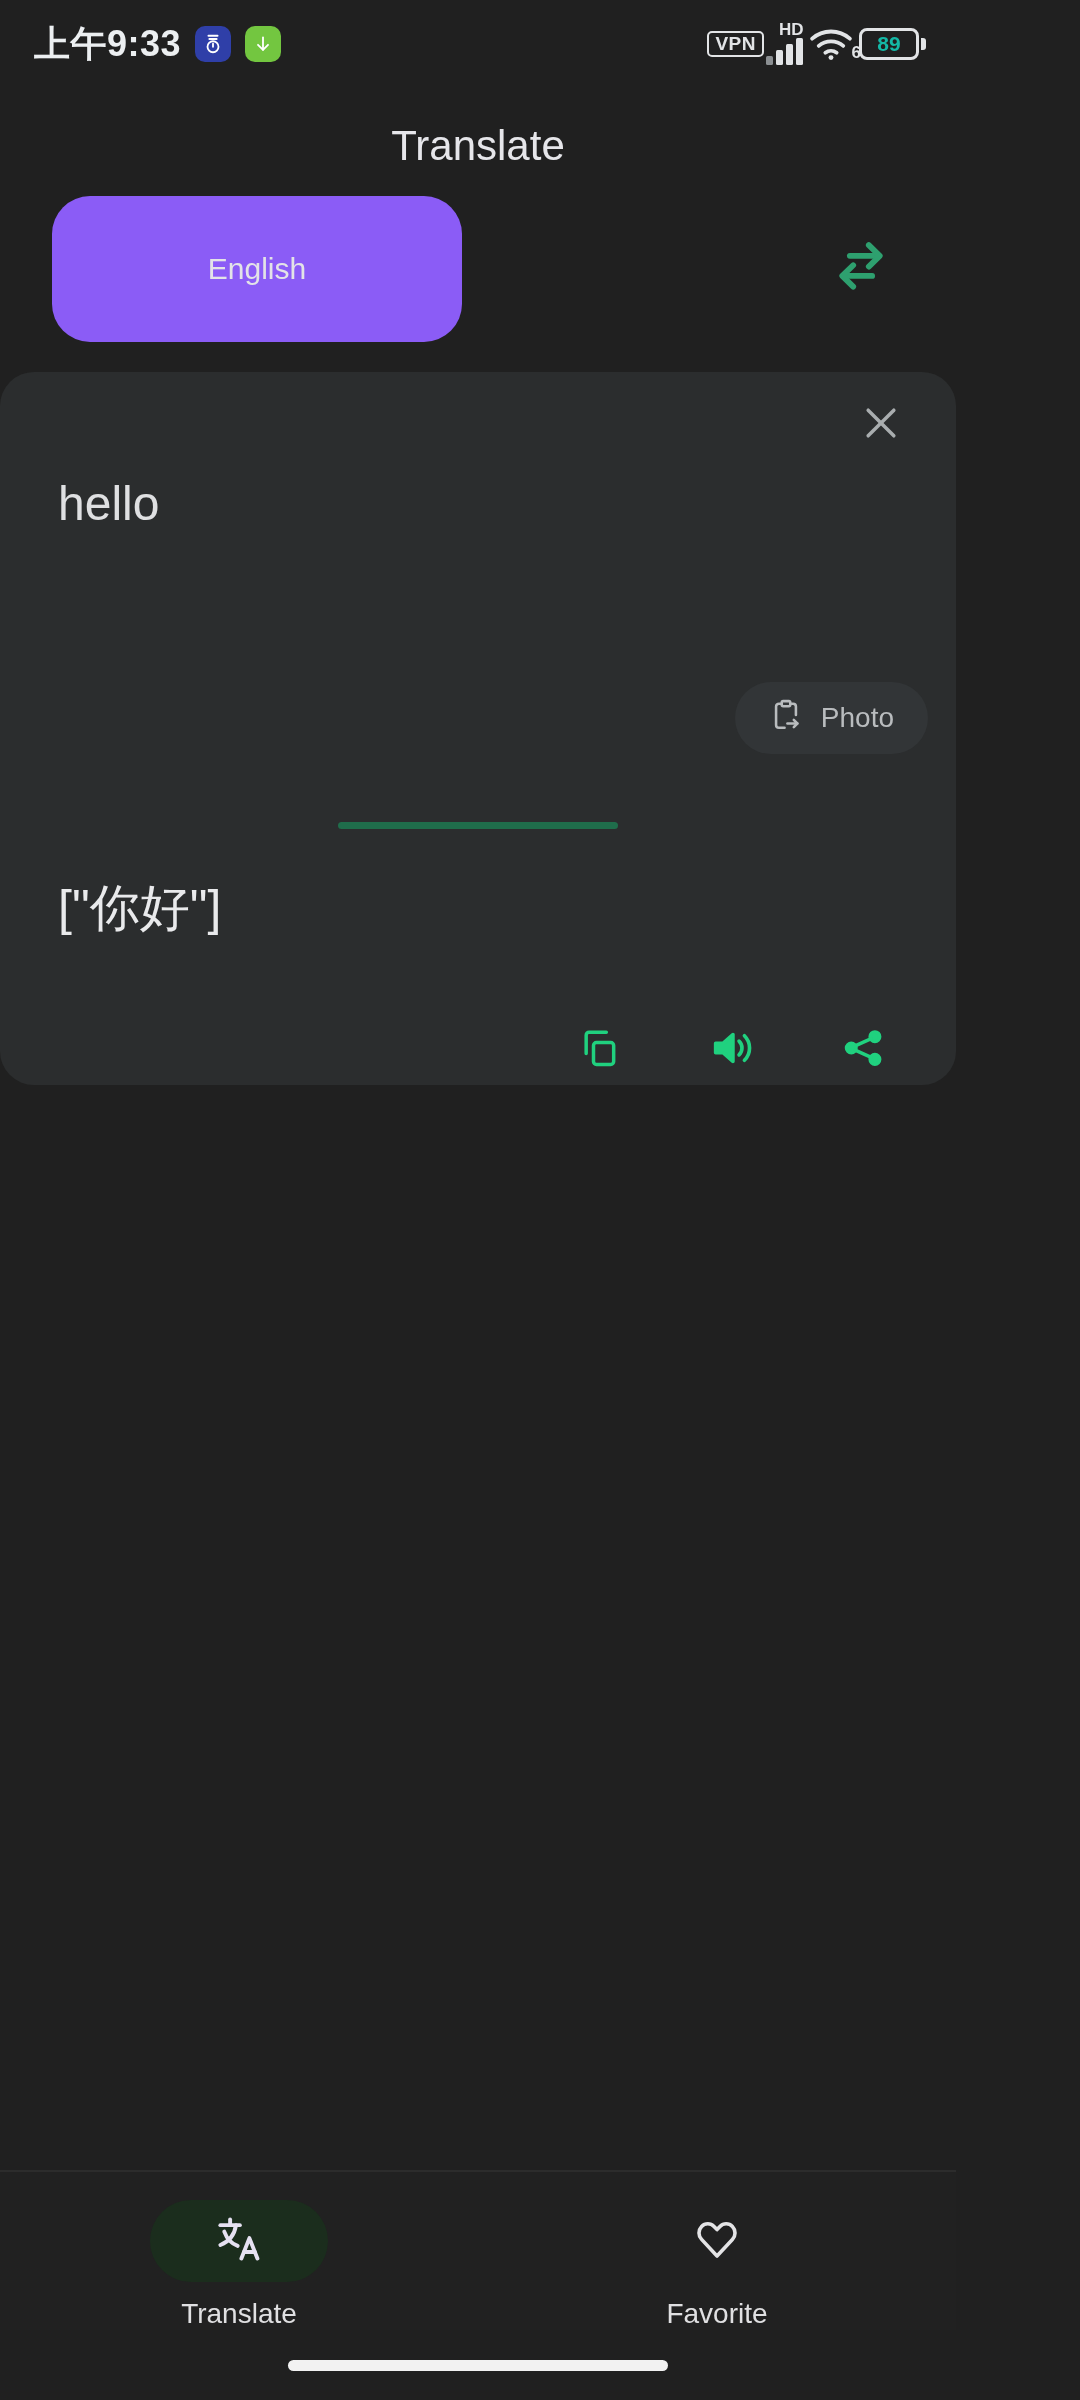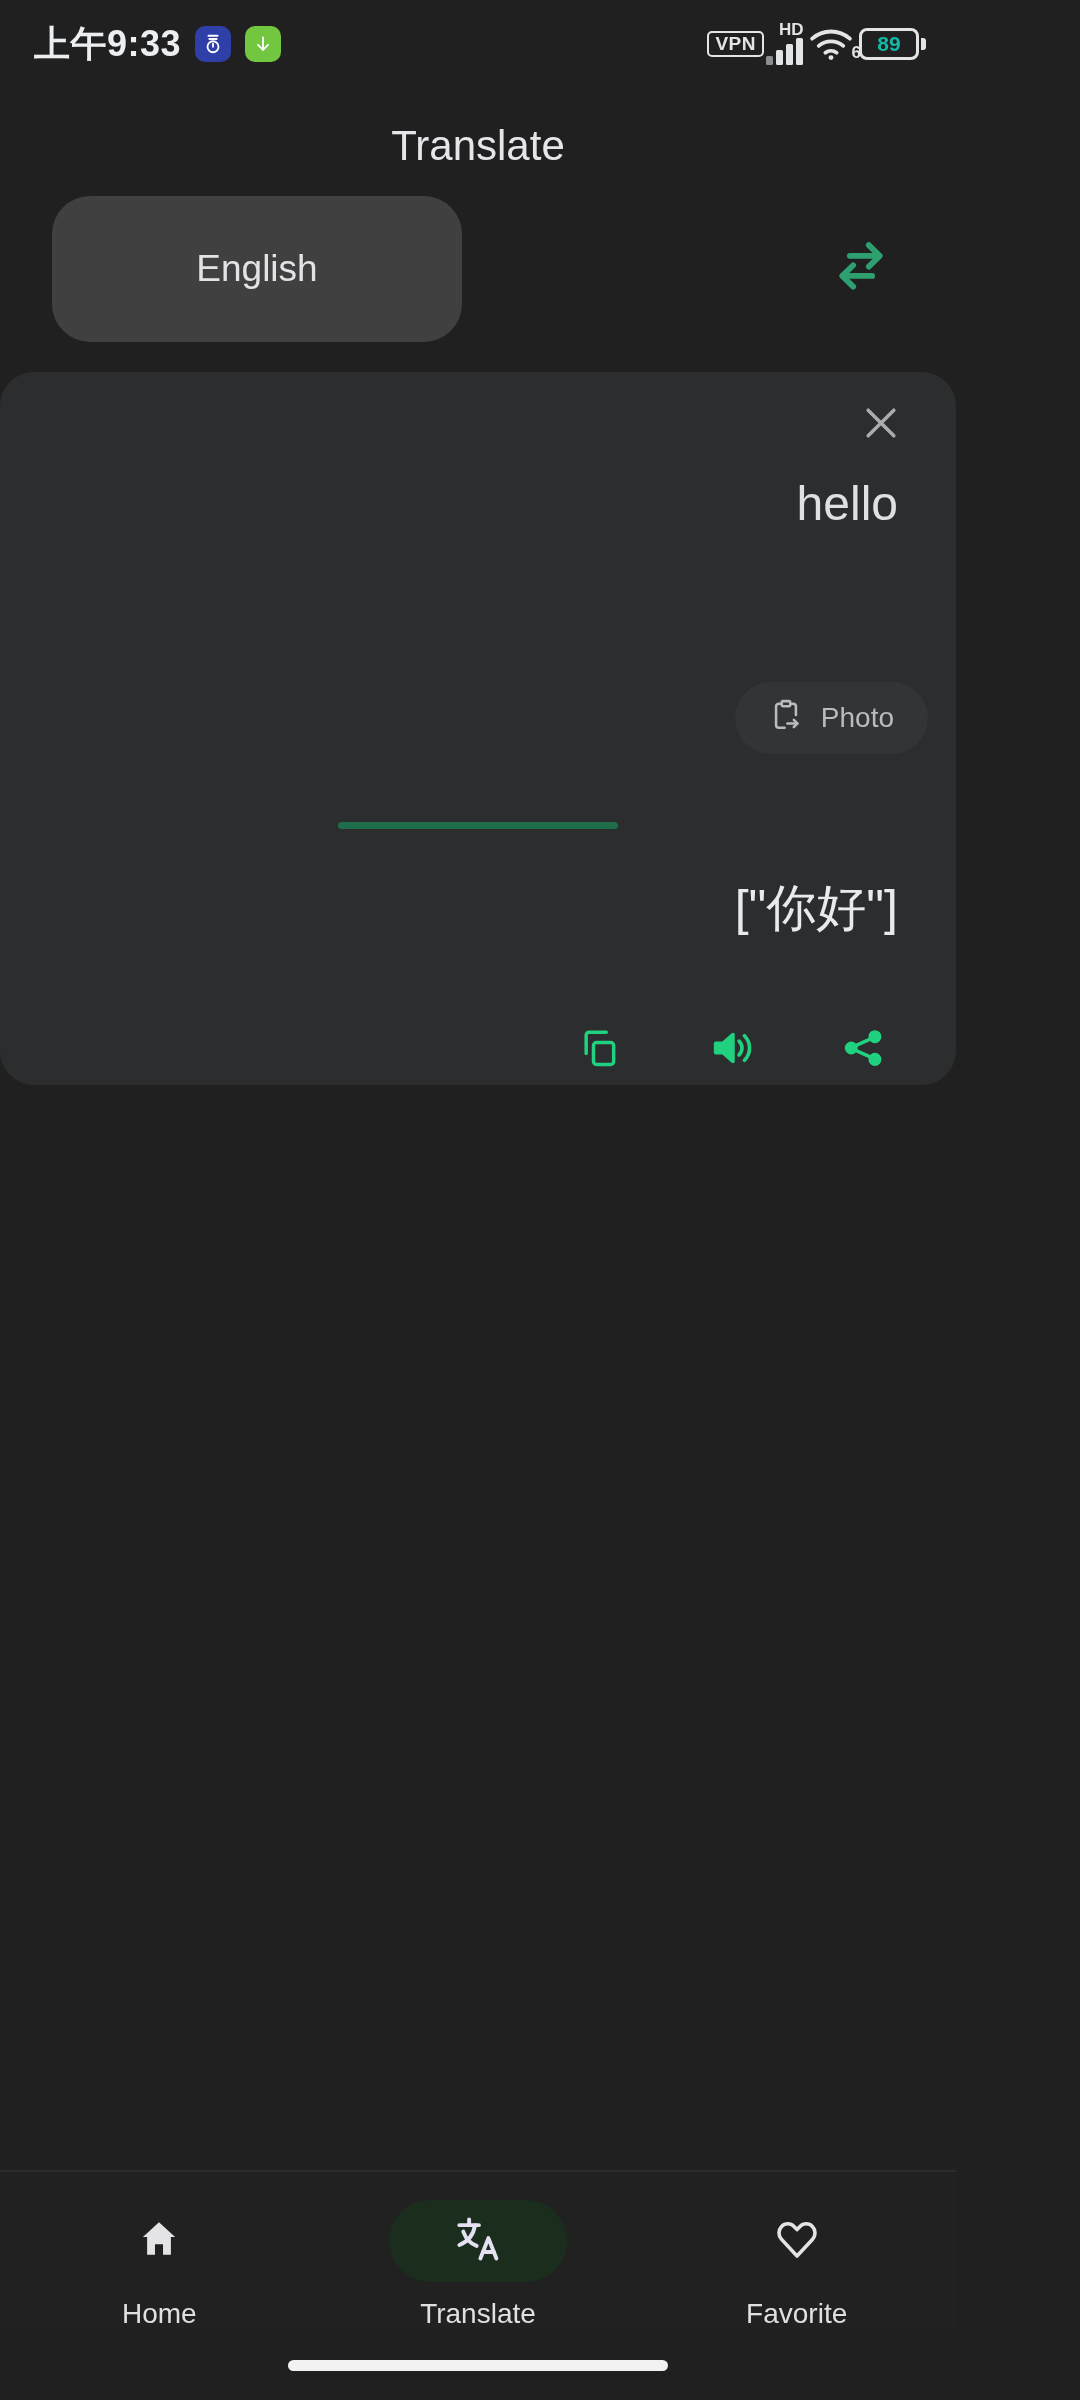--- a/index.html
+++ b/index.html
@@ -69,40 +69,40 @@
 
   
   .lang-row {
     display:flex; align-items:center; justify-content:space-between;
     padding:0 52px;
     flex:0 0 auto;
   }
   .lang-pill {
     flex:0 0 410px;
     height:146px;
-    background:#404040;
+    background:#8b5cf6;
     border-radius:38px;
     display:flex; align-items:center; justify-content:center;
     color:#e3e3e7;
-    font-size:37px;
+    font-size:30px;
   }
   .swap-btn {
     width:86px; height:86px;
     display:flex; align-items:center; justify-content:center;
     color:#2ea06f;
   }
 
   
   .card {
     margin-top:30px;
     background:#2b2d2e;
     border-radius:34px;
     padding:0 0 4px 0;
     flex:0 0 auto;
-    display:flex; flex-direction:column;text-align:right;
+    display:flex; flex-direction:column;
   }
   .clear-row {
     display:flex; justify-content:flex-end;
     padding:22px 44px 0 0;
   }
   .clear-btn {
     width:62px; height:62px;
     display:flex; align-items:center; justify-content:center;
     color:#a9adaf;
   }
@@ -295,30 +295,20 @@
             <line x1="8" y1="13.3" x2="16.2" y2="17"></line>
           </svg>
         </span>
       </div>
     </div>
   </div>
 
   <div class="spacer"></div>
 
   <div class="bottom-nav">
-    <div class="nav-item">
-      <div class="nav-icon-pill">
-        <span>
-          <svg width="46" height="46" viewBox="0 0 24 24" fill="#e4e4e6" stroke="none">
-            <path d="M12 3.2 3.6 11h2.2v9.2h4.1v-5.4h4.2v5.4h4.1V11h2.2z"></path>
-          </svg>
-        </span>
-      </div>
-      <div class="nav-label">Home</div>
-    </div>
 
     <div class="nav-item active">
       <div class="nav-icon-pill">
         <span>
           <svg width="52" height="52" viewBox="0 0 24 24" fill="none" stroke="#e6e1f2" stroke-width="1.8" stroke-linecap="round" stroke-linejoin="round">
             <line x1="3.4" y1="5.6" x2="12.4" y2="5.6"></line>
             <line x1="7.9" y1="3" x2="7.9" y2="5.6"></line>
             <path d="M10.6 5.6c-0.6 4.3-3.4 7.6-7.2 9.2"></path>
             <path d="M5.2 8.6c1.2 3.3 3.4 5.6 6.2 6.6"></path>
             <polyline points="13.1,21 16.8,11.6 20.5,21"></polyline>

